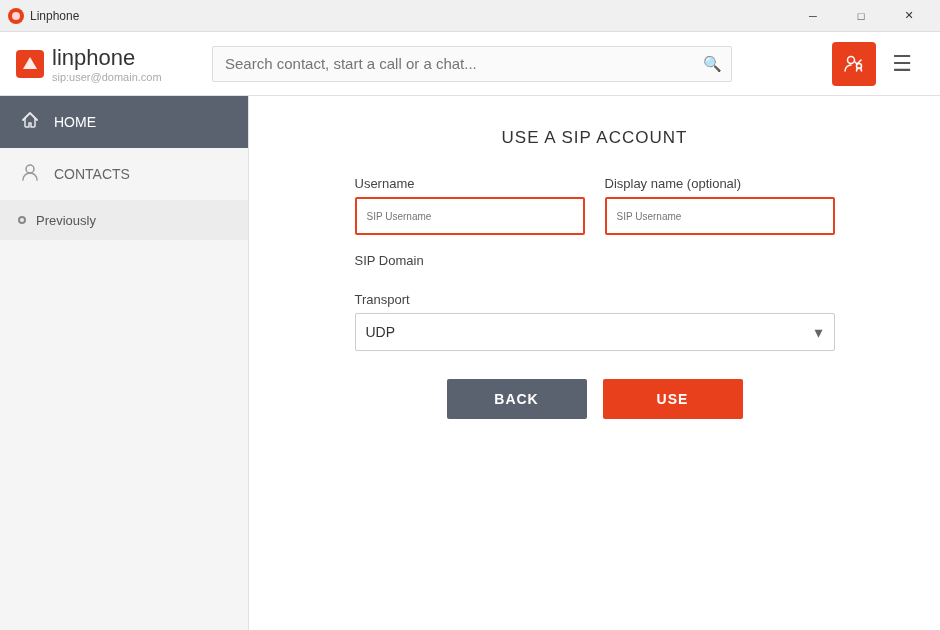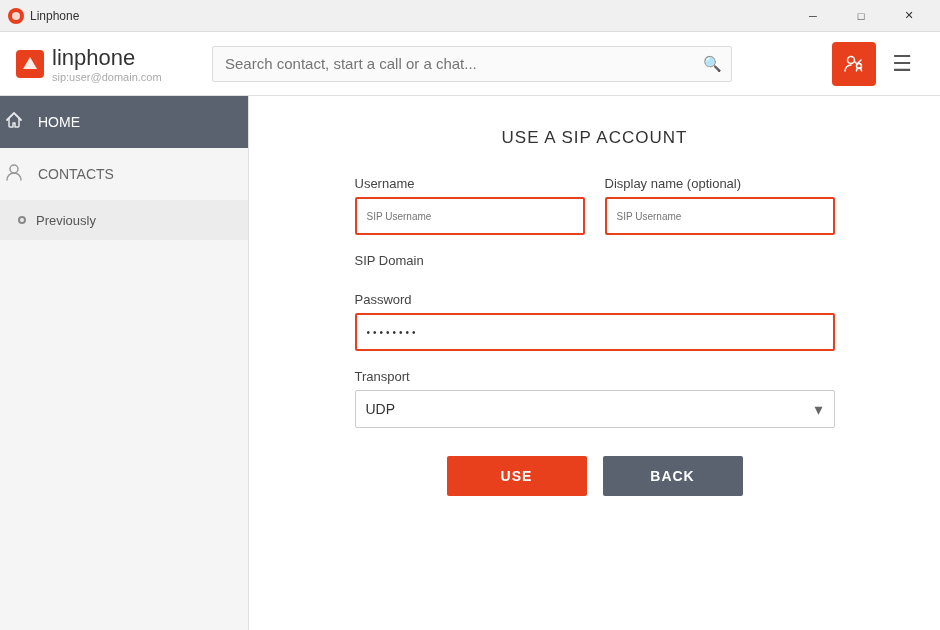--- a/index.html
+++ b/index.html
@@ -138,21 +138,21 @@
       width: 249px;
       background: #f5f5f5;
       border-right: 1px solid #e0e0e0;
       flex-shrink: 0;
     }
     .nav-item {
       height: 52px;
       display: flex;
       align-items: center;
       gap: 14px;
-      padding: 0 4px;
+      padding: 0 20px;
       cursor: pointer;
       font-size: 14px;
       font-weight: 500;
       color: #666;
     }
     .nav-item.active {
       background: #5a6270;
       color: #fff;
     }
     .nav-icon {
@@ -369,41 +369,35 @@
           <input class="form-input" type="text" placeholder="SIP Username" style="">
         </div>
       </div>
 
       <div class="form-row">
         <div class="form-group" style="flex: none; width: 100%; justify-content: center;">
           <label class="form-label">SIP Domain</label>
         </div>
       </div>
 
-      <div class="form-row">
-        <div class="form-group" style="flex: none; width: 100%;">
-          <label class="form-label">Password</label>
-          <input class="form-input password-input" type="password" id="password-field" value="12345678" style="">
-        </div>
-      </div>
 
       <div class="form-row">
         <div class="form-group" style="flex: none; width: 100%;">
           <label class="form-label">Transport</label>
           <div class="form-select-wrap">
             <select class="form-select">
               <option>UDP</option>
               <option>TCP</option>
               <option>TLS</option>
               <option>DTLS</option>
             </select>
             <span class="select-chevron">▾</span>
           </div>
         </div>
       </div>
 
       <div class="form-actions">
+        <button class="btn btn-back">BACK</button>
         <button class="btn btn-use">USE</button>
-        <button class="btn btn-back">BACK</button>
       </div>
     </div>
   </div>
 </div>
 
 </body></html>

